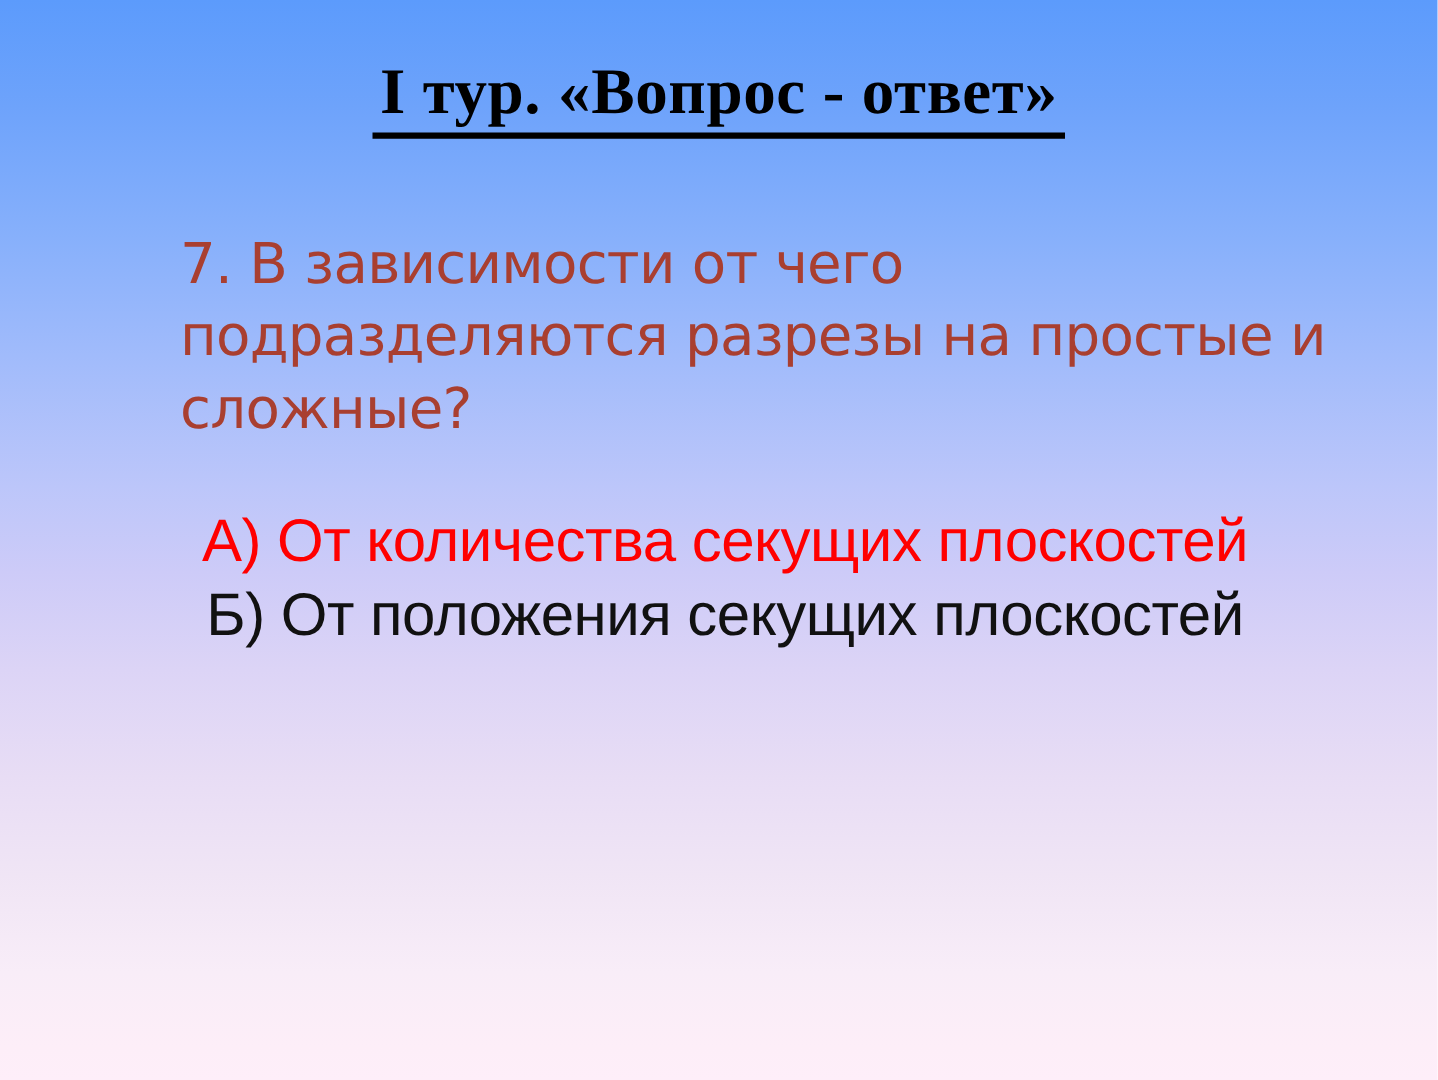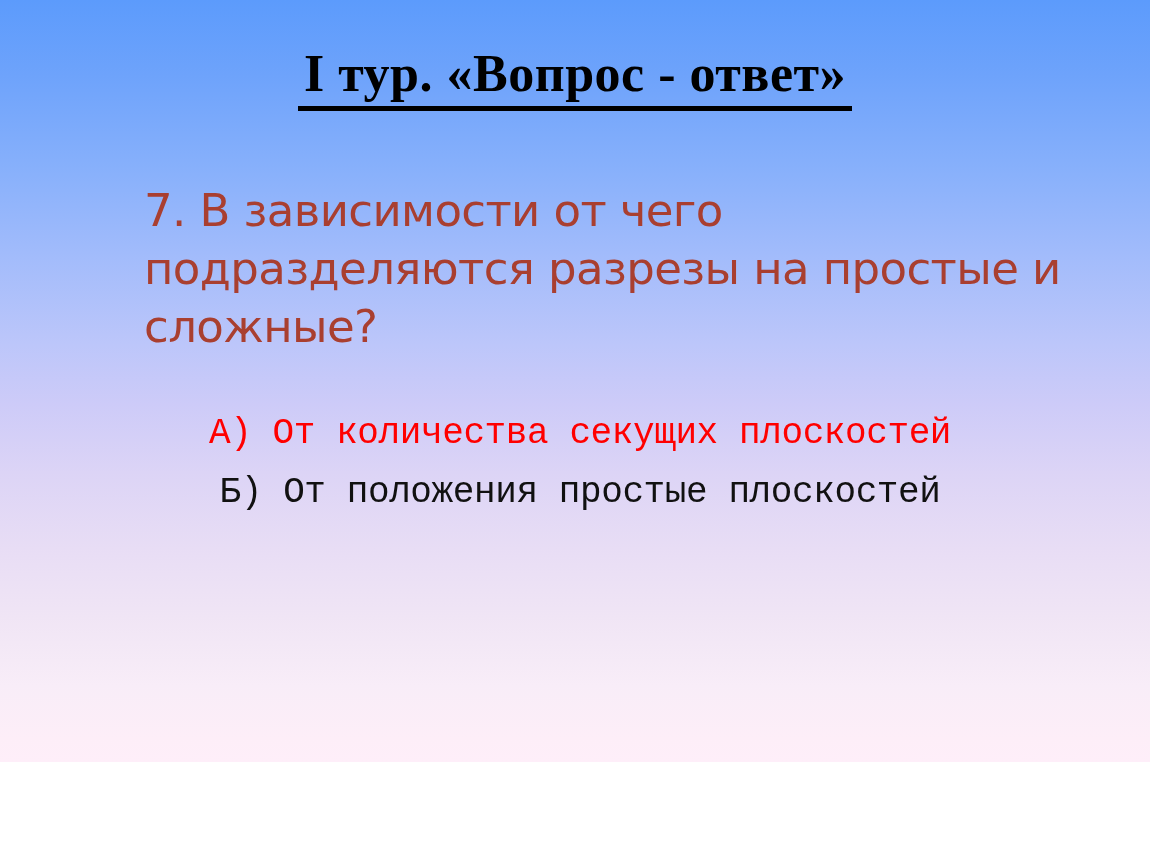--- a/index.html
+++ b/index.html
@@ -11,21 +11,21 @@
   body {
     width: 1150px;
     height: 864px;
     overflow: hidden;
     font-family: "Liberation Sans", "DejaVu Sans", sans-serif;
   }
 
   #slide {
     position: relative;
     width: 1150px;
-    height: 762px;
+    height: 864px;
     box-sizing: border-box;
     background: linear-gradient(
         to bottom,
         #5c9bfc 0%,
         #6ea3fb 10%,
         #87b0fb 22%,
         #a3bcfb 34%,
         #bcc6fa 45%,
         #cdcbf8 53%,
         #dcd4f6 62%,
@@ -81,22 +81,22 @@
   
   #answers-block {
     position: absolute;
     left: 140px;
     top: 404px;
     width: 880px;
     text-align: center;
   }
 
   .answer-option {
-    font-family: Liberation Mono, monospace;
-    font-size: 36px;
+    font-family: Liberation Sans, sans-serif;
+    font-size: 48px;
     line-height: 59px;
     letter-spacing: -0.4px;
     white-space: nowrap;
     margin: 0;
   }
 
   .answer-correct {
     color: #ff0000;
   }
 
@@ -112,16 +112,16 @@
   <div id="title-block">
     <div id="slide-title">I тур. «Вопрос - ответ»</div>
   </div>
 
   <div id="question-block">
     <p id="question-text">7. В зависимости от чего подразделяются разрезы на простые и сложные?</p>
   </div>
 
   <div id="answers-block">
     <div class="answer-option answer-correct">А) От количества секущих плоскостей</div>
-    <div class="answer-option answer-normal">Б) От положения простые плоскостей</div>
+    <div class="answer-option answer-normal">Б) От положения секущих плоскостей</div>
   </div>
 
 </div>
 
 </body></html>

